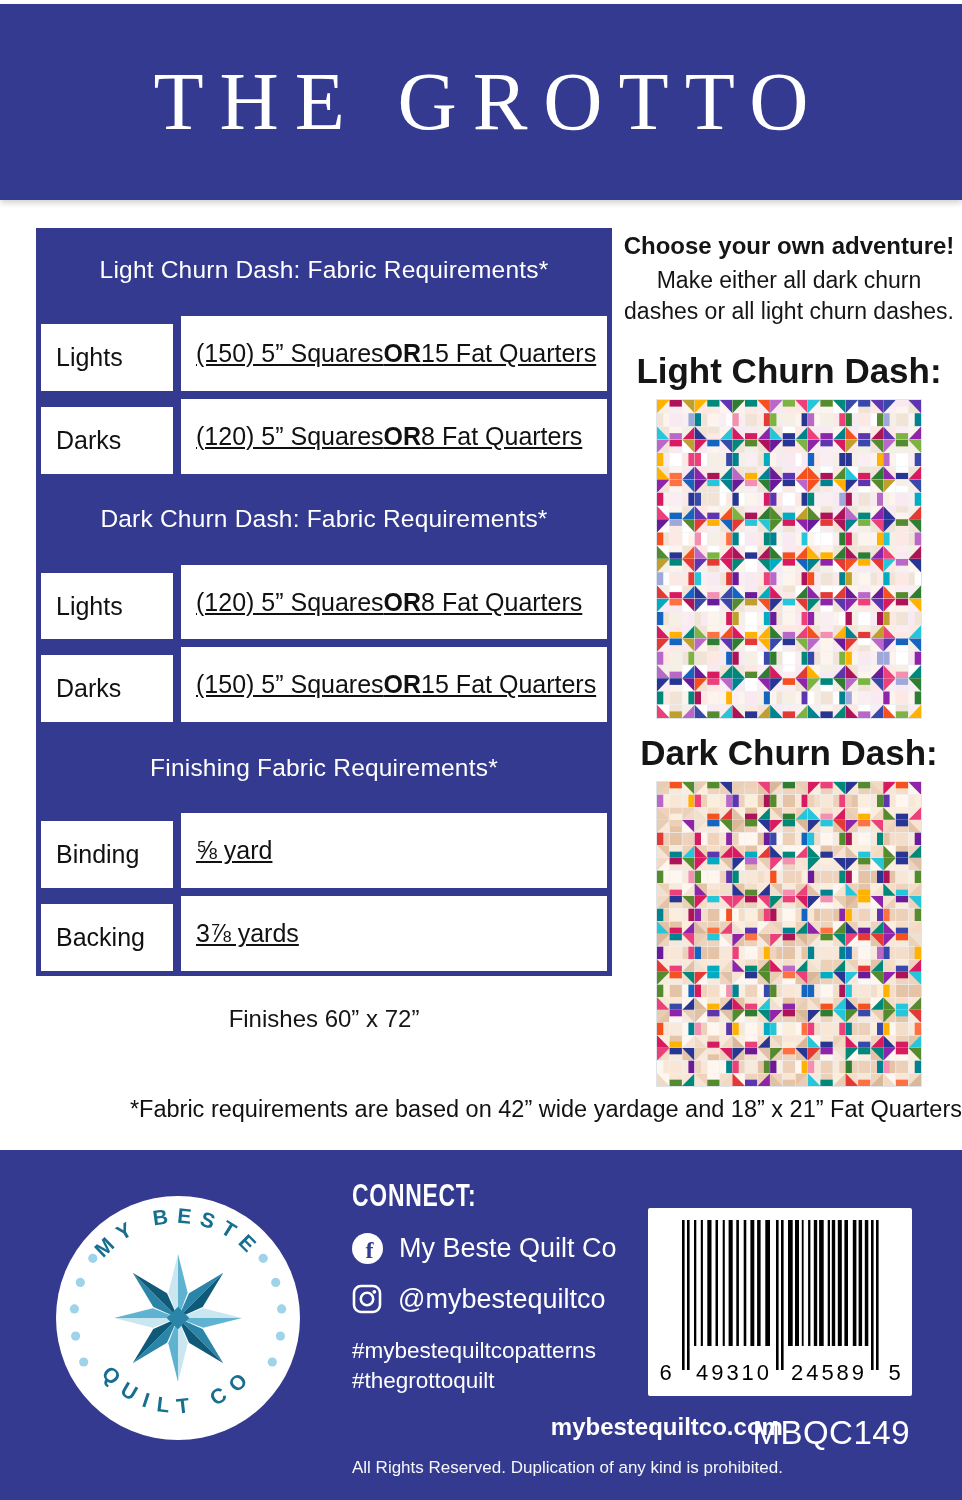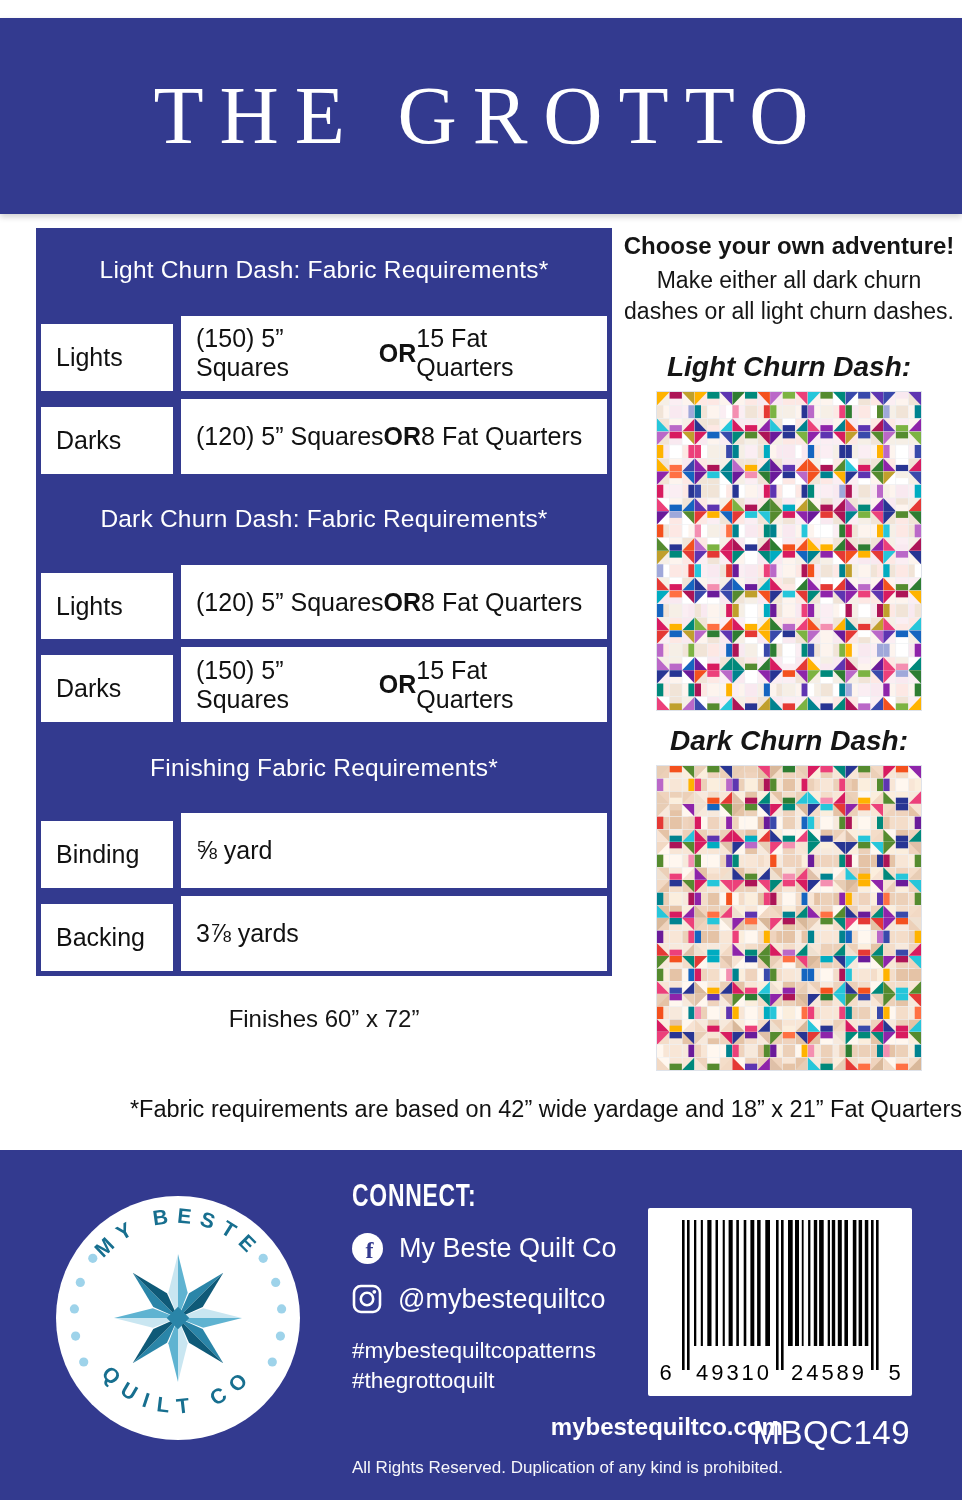--- a/index.html
+++ b/index.html
@@ -1,52 +1,52 @@
 <!DOCTYPE html>
 <html><head>
 <meta charset="utf-8">
 <style>
   html,body{margin:0;padding:0;background:#fff;}
   #page{position:relative;width:962px;height:1500px;background:#fff;overflow:hidden;
         font-family:"Liberation Sans","DejaVu Sans",sans-serif;color:#151515;}
 
   
   .band{position:absolute;left:0;width:962px;background:#333a8f;}
-  #header-band{top:18px;height:196px;box-shadow:0 3px 6px rgba(0,0,0,.18);
+  #header-band{top:4px;height:196px;box-shadow:0 3px 6px rgba(0,0,0,.18);
       display:flex;align-items:center;justify-content:center;}
   #title{font-family:"Liberation Serif","DejaVu Serif",serif;font-weight:400;
       color:#fff;font-size:82px;letter-spacing:16px;padding-left:16px;white-space:nowrap;}
 
   
   #req-table{position:absolute;left:36px;top:228px;width:576px;height:748px;
       background:#333a8f;box-sizing:border-box;padding:5px;
       display:flex;flex-direction:column;gap:8px;}
   .sec-header{flex:1;display:flex;align-items:center;justify-content:center;
       color:#fff;font-size:24.5px;letter-spacing:.2px;}
   .data-row{flex:1;display:flex;gap:8px;}
   .cell{background:#fff;display:flex;align-items:center;box-sizing:border-box;
       padding-left:15px;font-size:25px;color:#111;}
   .cell.label{width:132px;flex:none;margin-top:8px;}
-  .cell.value{flex:1;padding-right:20px;}
+  .cell.value{flex:1;padding-right:6px;text-decoration:underline;}
   .cell b{font-weight:bold;}
 
   
   #skill{position:absolute;left:36px;top:996px;width:576px;text-align:center;}
   #skill-line{font-size:27.5px;}
   #skill-line b{font-weight:bold;}
   #finishes{font-size:24px;margin-top:9px;}
   #footnote{position:absolute;left:0;top:1096px;width:962px;text-align:right;
       font-size:23.5px;color:#111;}
 
   
   #sidebar{position:absolute;left:616px;top:232px;width:346px;text-align:center;}
   #intro-bold{font-weight:bold;font-size:24px;}
   .intro-line{font-size:23px;line-height:31px;}
   #intro-bold{margin-bottom:5px;}
-  .quilt-label{font-weight:bold;font-style:italic;font-size:28px;}
+  .quilt-label{font-weight:bold;font-size:35px;}
   #light-label{margin-top:24px;}
   #dark-label{margin-top:15px;}
   .quilt{display:block;margin:9px auto 0 auto;background:#fff;outline:1px solid #dfe3ea;}
 
   
   #footer-band{top:1150px;height:350px;}
   #logo{position:absolute;left:56px;top:46px;}
   #connect{position:absolute;left:352px;top:28px;color:#fff;}
   #connect-label{font-weight:bold;font-size:31px;letter-spacing:1px;
       transform:scaleX(.74);transform-origin:left center;white-space:nowrap;}

